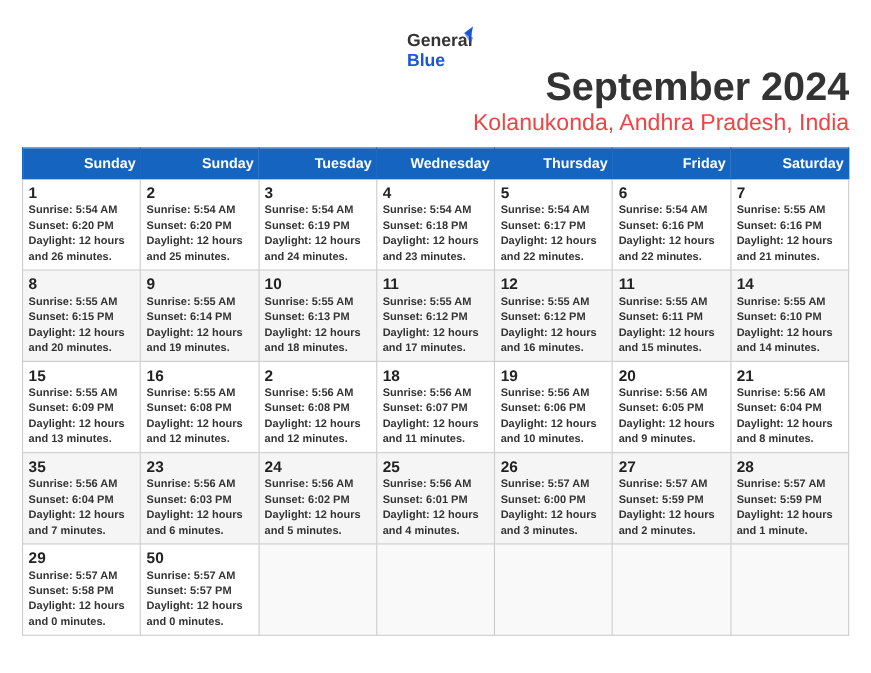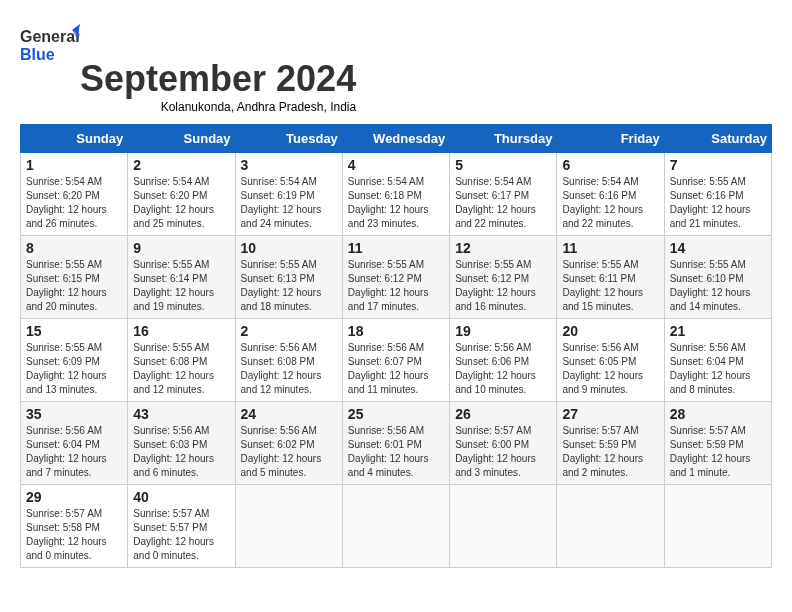--- a/index.html
+++ b/index.html
@@ -5,36 +5,36 @@
     * { box-sizing: border-box; margin: 0; padding: 0; }
     body {
       font-family: Arial, sans-serif;
       background: #fff;
       width: 792px;
       min-height: 612px;
       padding: 20px;
     }
     .header-section {
       display: flex;
-      justify-content: flex-start;
+      justify-content: flex-end;
       align-items: flex-start;
       margin-bottom: 10px;
     }
     .title-section {
       text-align: right;
     }
     .month-title {
       font-size: 36px;
       font-weight: bold;
       color: #333;
       margin-top: 38px;
     }
     .location-title {
-      font-size: 12px;
-      color: #000000;
+      font-size: 21px;
+      color: #ef4444;
     }
     .calendar-table {
       width: 100%;
       border-collapse: collapse;
       font-size: 11px;
     }
     .calendar-table th {
       background: #1565c0;
       color: #fff;
       padding: 6px 4px;
@@ -60,20 +60,21 @@
       font-size: 14px;
       font-weight: bold;
       display: block;
       margin-bottom: 2px;
       color: #222;
     }
     .day-info {
       font-size: 10px;
       color: #333;
       line-height: 1.4;
+      font-weight: bold;
     }
     .empty-cell {
       background: #f9f9f9 !important;
     }
     .logo-wrapper {
       display: flex;
       align-items: center;
     }
   </style>
 </head>
@@ -196,21 +197,21 @@
           <span class="day-number">21</span>
           <div class="day-info">Sunrise: 5:56 AM<br>Sunset: 6:04 PM<br>Daylight: 12 hours and 8 minutes.</div>
         </td>
       </tr>
       <tr>
         <td>
           <span class="day-number">35</span>
           <div class="day-info">Sunrise: 5:56 AM<br>Sunset: 6:04 PM<br>Daylight: 12 hours and 7 minutes.</div>
         </td>
         <td>
-          <span class="day-number">43</span>
+          <span class="day-number">23</span>
           <div class="day-info">Sunrise: 5:56 AM<br>Sunset: 6:03 PM<br>Daylight: 12 hours and 6 minutes.</div>
         </td>
         <td>
           <span class="day-number">24</span>
           <div class="day-info">Sunrise: 5:56 AM<br>Sunset: 6:02 PM<br>Daylight: 12 hours and 5 minutes.</div>
         </td>
         <td>
           <span class="day-number">25</span>
           <div class="day-info">Sunrise: 5:56 AM<br>Sunset: 6:01 PM<br>Daylight: 12 hours and 4 minutes.</div>
         </td>
@@ -226,21 +227,21 @@
           <span class="day-number">28</span>
           <div class="day-info">Sunrise: 5:57 AM<br>Sunset: 5:59 PM<br>Daylight: 12 hours and 1 minute.</div>
         </td>
       </tr>
       <tr>
         <td>
           <span class="day-number">29</span>
           <div class="day-info">Sunrise: 5:57 AM<br>Sunset: 5:58 PM<br>Daylight: 12 hours and 0 minutes.</div>
         </td>
         <td>
-          <span class="day-number">40</span>
+          <span class="day-number">50</span>
           <div class="day-info">Sunrise: 5:57 AM<br>Sunset: 5:57 PM<br>Daylight: 12 hours and 0 minutes.</div>
         </td>
         <td class="empty-cell"></td>
         <td class="empty-cell"></td>
         <td class="empty-cell"></td>
         <td class="empty-cell"></td>
         <td class="empty-cell"></td>
       </tr>
     </tbody>
 </table>

